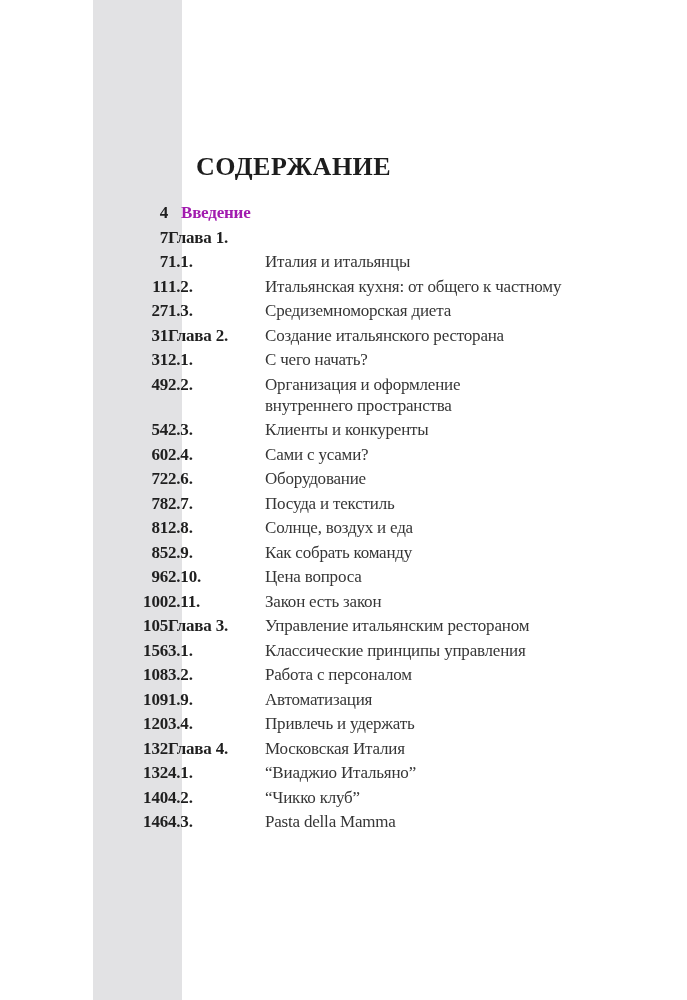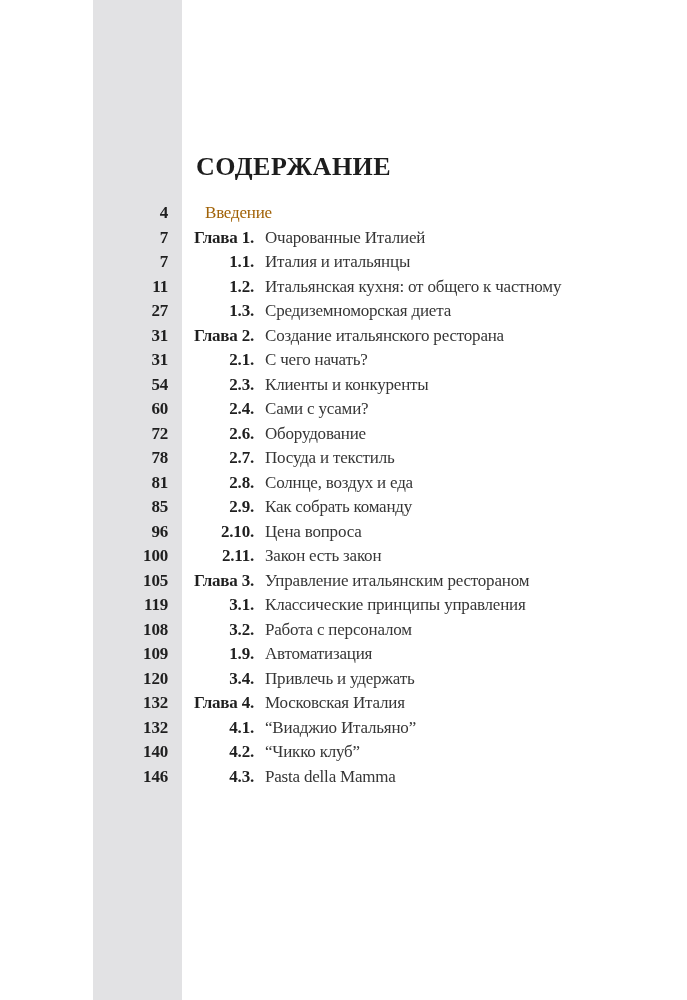--- a/index.html
+++ b/index.html
@@ -50,52 +50,50 @@
   .num {
     flex: none;
     width: 168px;
     text-align: right;
     font-weight: bold;
     color: #1f1f1f;
   }
   .label {
     flex: none;
     width: 86px;
-    text-align: right;
     font-weight: bold;
     color: #1f1f1f;
   }
   .title-cell {
     flex: 1;
     padding-left: 11px;
     padding-right: 55px;
     white-space: pre-line;
     color: #363636;
   }
   .intro-title {
-    padding-left: 37px;
-    font-weight: normal;
-    color: #a16207;
+    padding-left: 13px;
+    font-weight: bold;
+    color: #a21caf;
   }
 </style>
 </head>
 <body>
 
 <div class="page">
   <div class="spine-bar"></div>
   <h1 class="page-title">СОДЕРЖАНИЕ</h1>
   <div class="toc-list">
       <div class="toc-row">
         <span class="num">4</span>
         <span class="title-cell intro-title">Введение</span>
       </div>
       <div class="toc-row">
         <span class="num">7</span>
         <span class="label">Глава 1.</span>
-        <span class="title-cell">Очарованные Италией</span>
       </div>
       <div class="toc-row">
         <span class="num">7</span>
         <span class="label">1.1.</span>
         <span class="title-cell">Италия и итальянцы</span>
       </div>
       <div class="toc-row">
         <span class="num">11</span>
         <span class="label">1.2.</span>
         <span class="title-cell">Итальянская кухня: от общего к частному</span>
@@ -109,20 +107,26 @@
         <span class="num">31</span>
         <span class="label">Глава 2.</span>
         <span class="title-cell">Создание итальянского ресторана</span>
       </div>
       <div class="toc-row">
         <span class="num">31</span>
         <span class="label">2.1.</span>
         <span class="title-cell">С чего начать?</span>
       </div>
       <div class="toc-row">
+        <span class="num">49</span>
+        <span class="label">2.2.</span>
+        <span class="title-cell">Организация и оформление
+внутреннего пространства</span>
+      </div>
+      <div class="toc-row">
         <span class="num">54</span>
         <span class="label">2.3.</span>
         <span class="title-cell">Клиенты и конкуренты</span>
       </div>
       <div class="toc-row">
         <span class="num">60</span>
         <span class="label">2.4.</span>
         <span class="title-cell">Сами с усами?</span>
       </div>
       <div class="toc-row">
@@ -154,21 +158,21 @@
         <span class="num">100</span>
         <span class="label">2.11.</span>
         <span class="title-cell">Закон есть закон</span>
       </div>
       <div class="toc-row">
         <span class="num">105</span>
         <span class="label">Глава 3.</span>
         <span class="title-cell">Управление итальянским рестораном</span>
       </div>
       <div class="toc-row">
-        <span class="num">119</span>
+        <span class="num">156</span>
         <span class="label">3.1.</span>
         <span class="title-cell">Классические принципы управления</span>
       </div>
       <div class="toc-row">
         <span class="num">108</span>
         <span class="label">3.2.</span>
         <span class="title-cell">Работа с персоналом</span>
       </div>
       <div class="toc-row">
         <span class="num">109</span>

